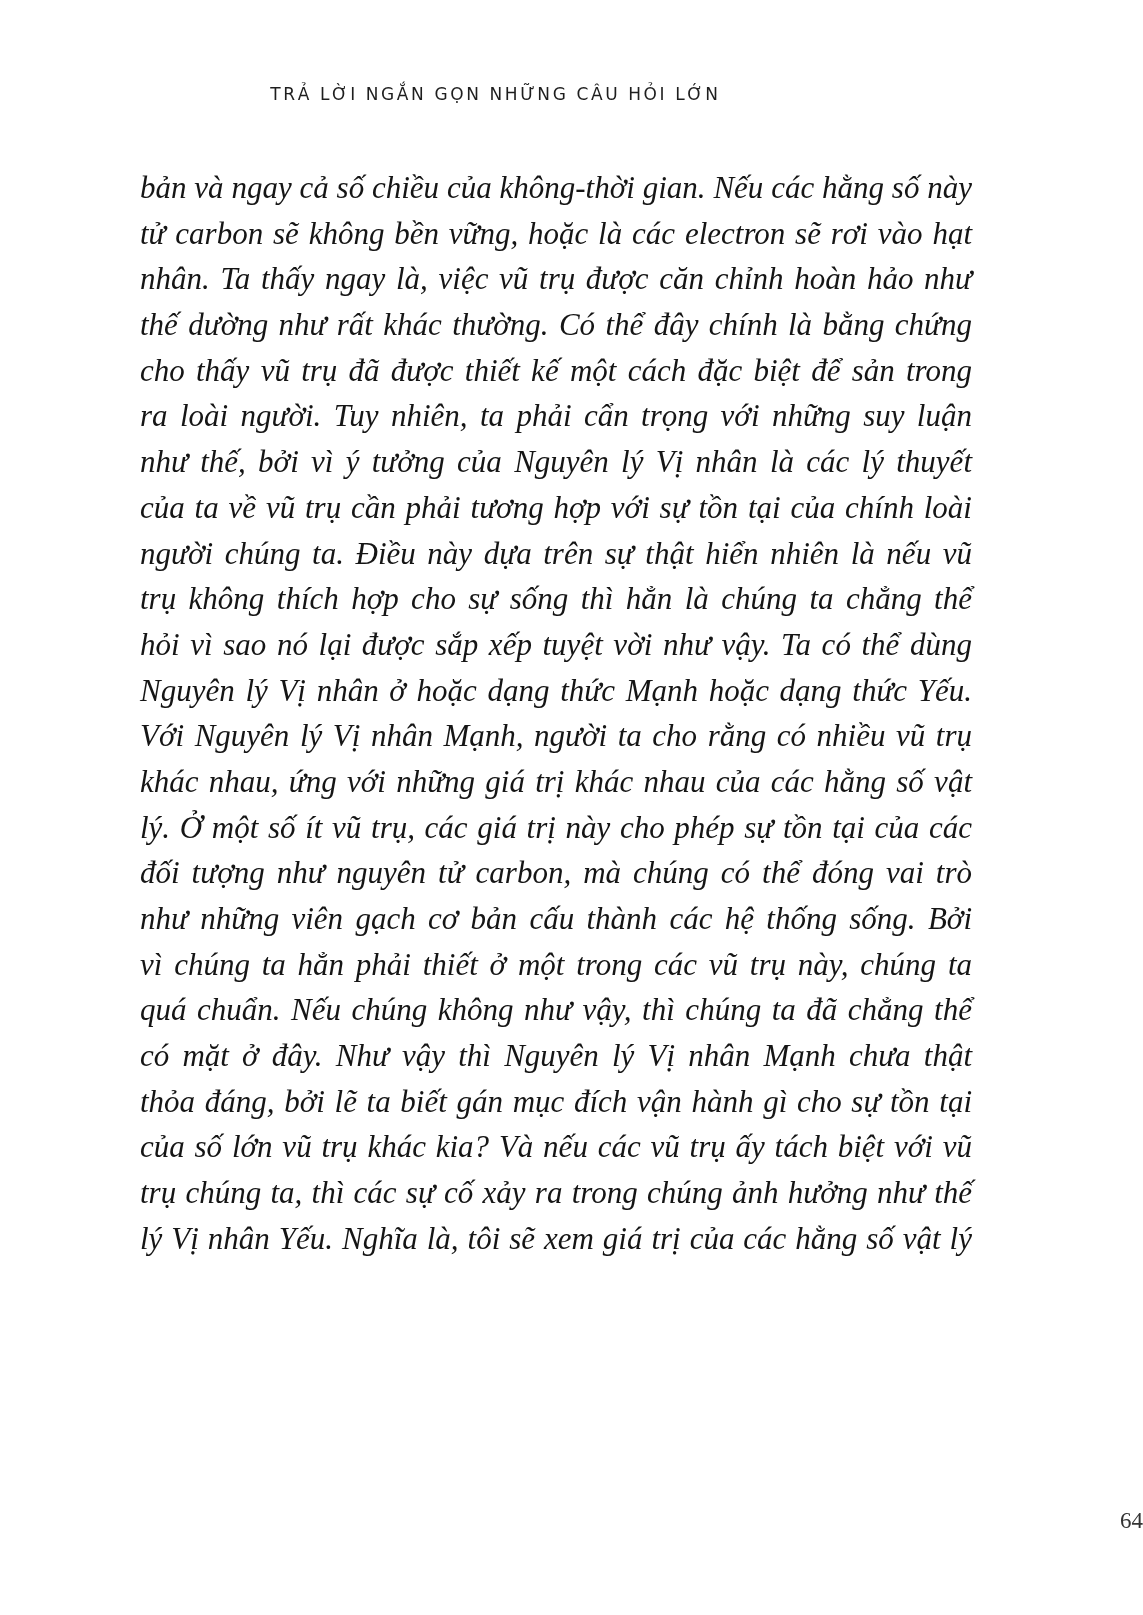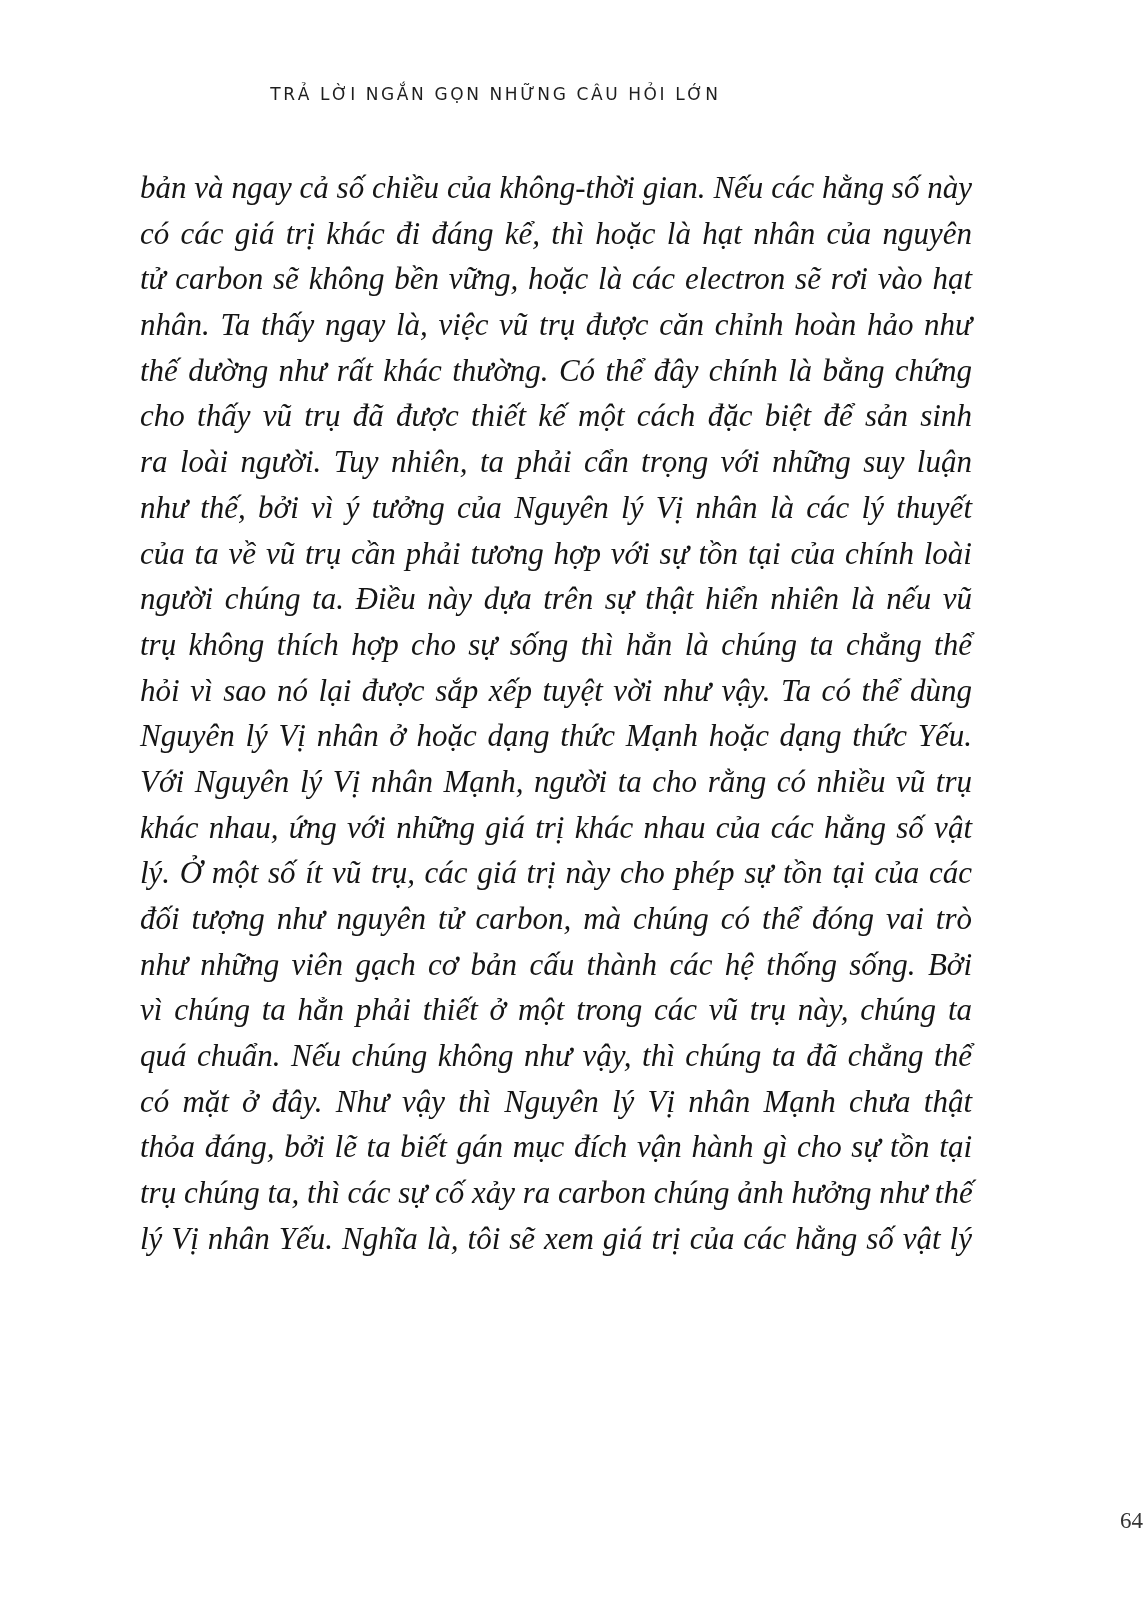--- a/index.html
+++ b/index.html
@@ -54,38 +54,38 @@
       color: #333333;
     }
   </style>
 </head>
 <body>
 
 <div class="running-header">TRẢ LỜI NGẮN GỌN NHỮNG CÂU HỎI LỚN</div>
 
 <div class="body-text">
   <span class="line">bản và ngay cả số chiều của không-thời gian. Nếu các hằng số này</span>
-  <span class="line">có các giá trị khác đi đáng kể, thì hoặc là hạt nhân của nguyên</span>
   <span class="line">tử carbon sẽ không bền vững, hoặc là các electron sẽ rơi vào hạt</span>
   <span class="line">nhân. Ta thấy ngay là, việc vũ trụ được căn chỉnh hoàn hảo như</span>
   <span class="line">thế dường như rất khác thường. Có thể đây chính là bằng chứng</span>
-  <span class="line">cho thấy vũ trụ đã được thiết kế một cách đặc biệt để sản sinh</span>
+  <span class="line">cho thấy vũ trụ đã được thiết kế một cách đặc biệt để sản trong</span>
   <span class="line">ra loài người. Tuy nhiên, ta phải cẩn trọng với những suy luận</span>
   <span class="line">như thế, bởi vì ý tưởng của Nguyên lý Vị nhân là các lý thuyết</span>
   <span class="line">của ta về vũ trụ cần phải tương hợp với sự tồn tại của chính loài</span>
   <span class="line">người chúng ta. Điều này dựa trên sự thật hiển nhiên là nếu vũ</span>
   <span class="line">trụ không thích hợp cho sự sống thì hẳn là chúng ta chẳng thể</span>
   <span class="line">hỏi vì sao nó lại được sắp xếp tuyệt vời như vậy. Ta có thể dùng</span>
   <span class="line">Nguyên lý Vị nhân ở hoặc dạng thức Mạnh hoặc dạng thức Yếu.</span>
   <span class="line">Với Nguyên lý Vị nhân Mạnh, người ta cho rằng có nhiều vũ trụ</span>
   <span class="line">khác nhau, ứng với những giá trị khác nhau của các hằng số vật</span>
   <span class="line">lý. Ở một số ít vũ trụ, các giá trị này cho phép sự tồn tại của các</span>
   <span class="line">đối tượng như nguyên tử carbon, mà chúng có thể đóng vai trò</span>
   <span class="line">như những viên gạch cơ bản cấu thành các hệ thống sống. Bởi</span>
   <span class="line">vì chúng ta hẳn phải thiết ở một trong các vũ trụ này, chúng ta</span>
   <span class="line">quá chuẩn. Nếu chúng không như vậy, thì chúng ta đã chẳng thể</span>
   <span class="line">có mặt ở đây. Như vậy thì Nguyên lý Vị nhân Mạnh chưa thật</span>
   <span class="line">thỏa đáng, bởi lẽ ta biết gán mục đích vận hành gì cho sự tồn tại</span>
-  <span class="line">trụ chúng ta, thì các sự cố xảy ra carbon chúng ảnh hưởng như thế</span>
+  <span class="line">của số lớn vũ trụ khác kia? Và nếu các vũ trụ ấy tách biệt với vũ</span>
+  <span class="line">trụ chúng ta, thì các sự cố xảy ra trong chúng ảnh hưởng như thế</span>
   <span class="line">lý Vị nhân Yếu. Nghĩa là, tôi sẽ xem giá trị của các hằng số vật lý</span>
 </div>
 
 <div class="page-number">64</div>
 
 </body></html>

